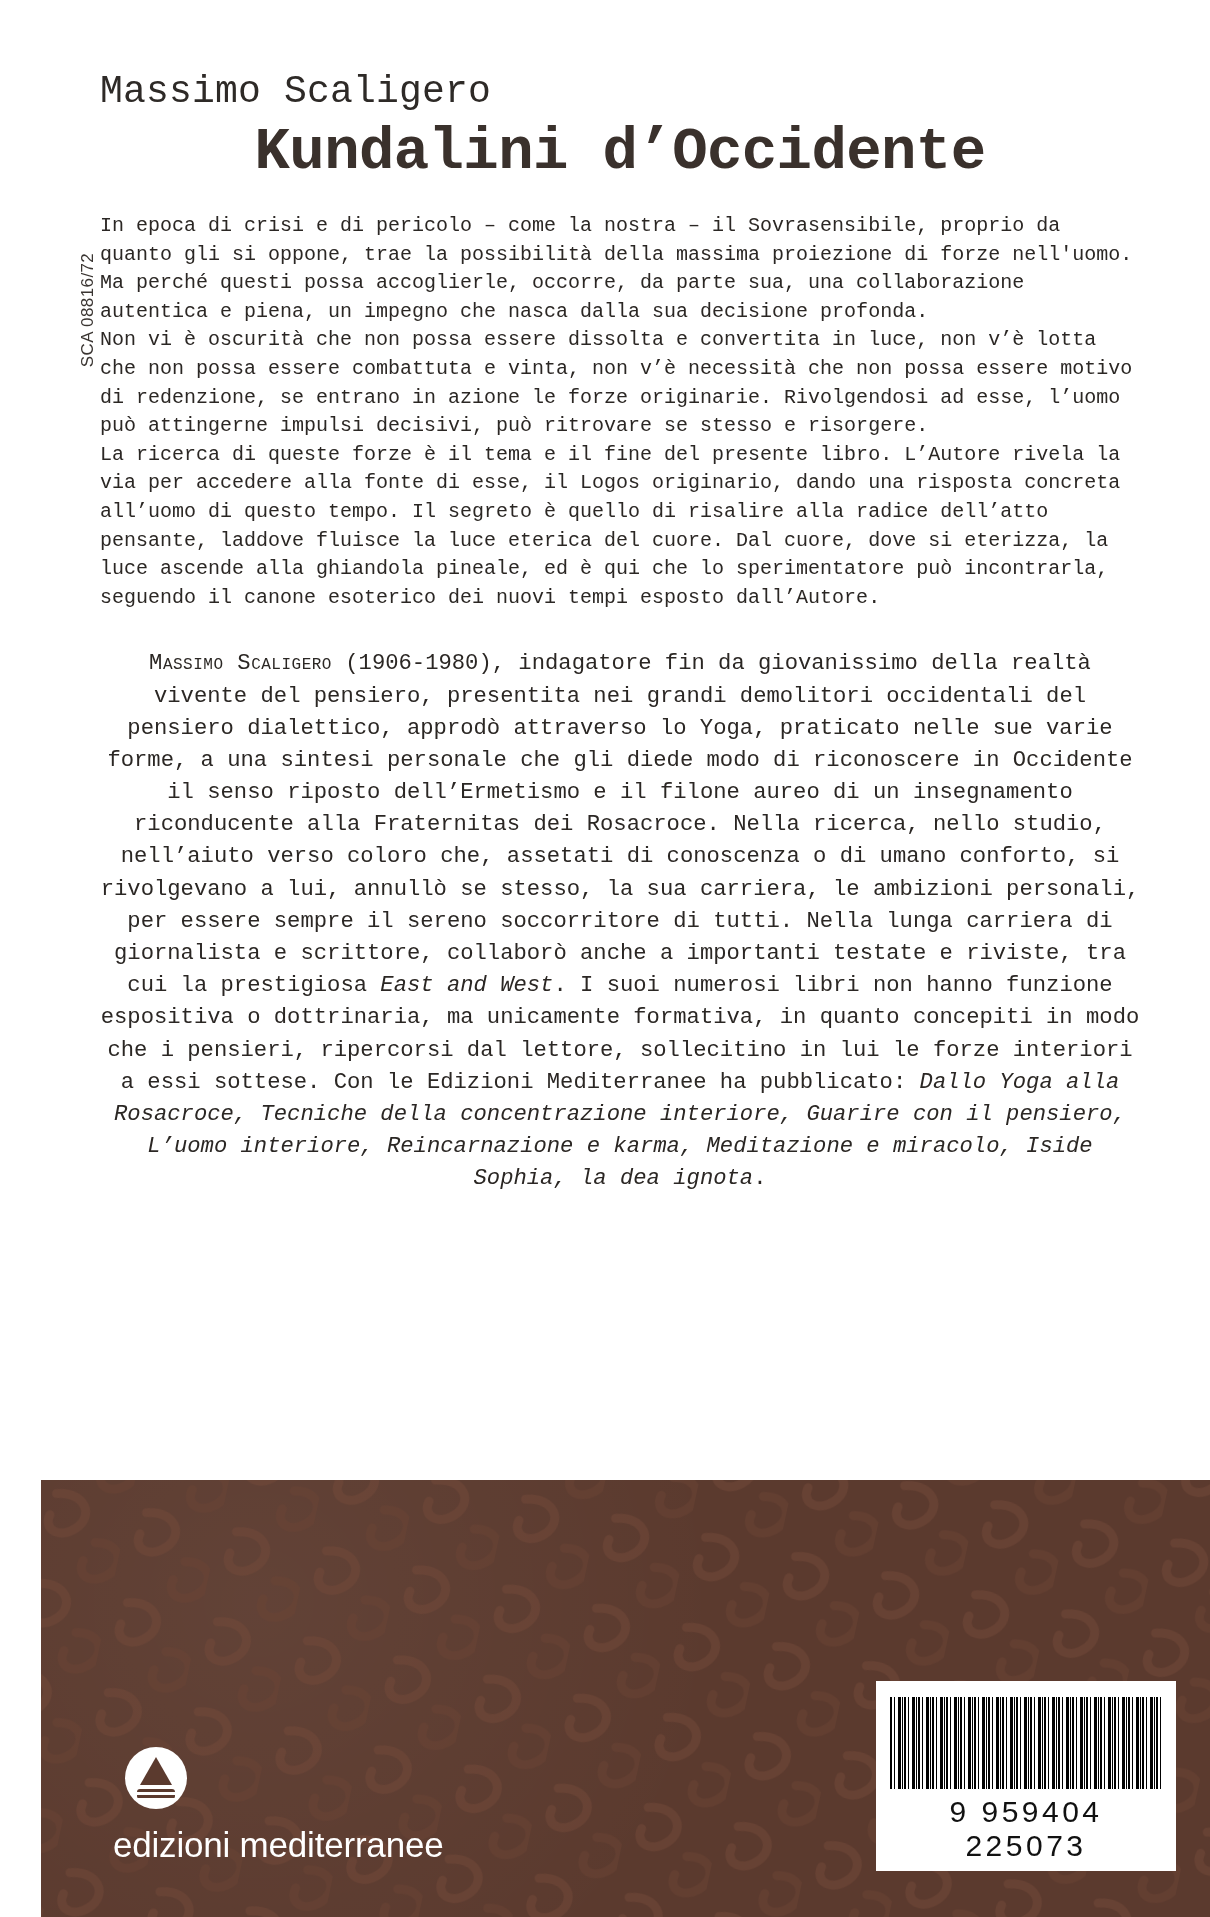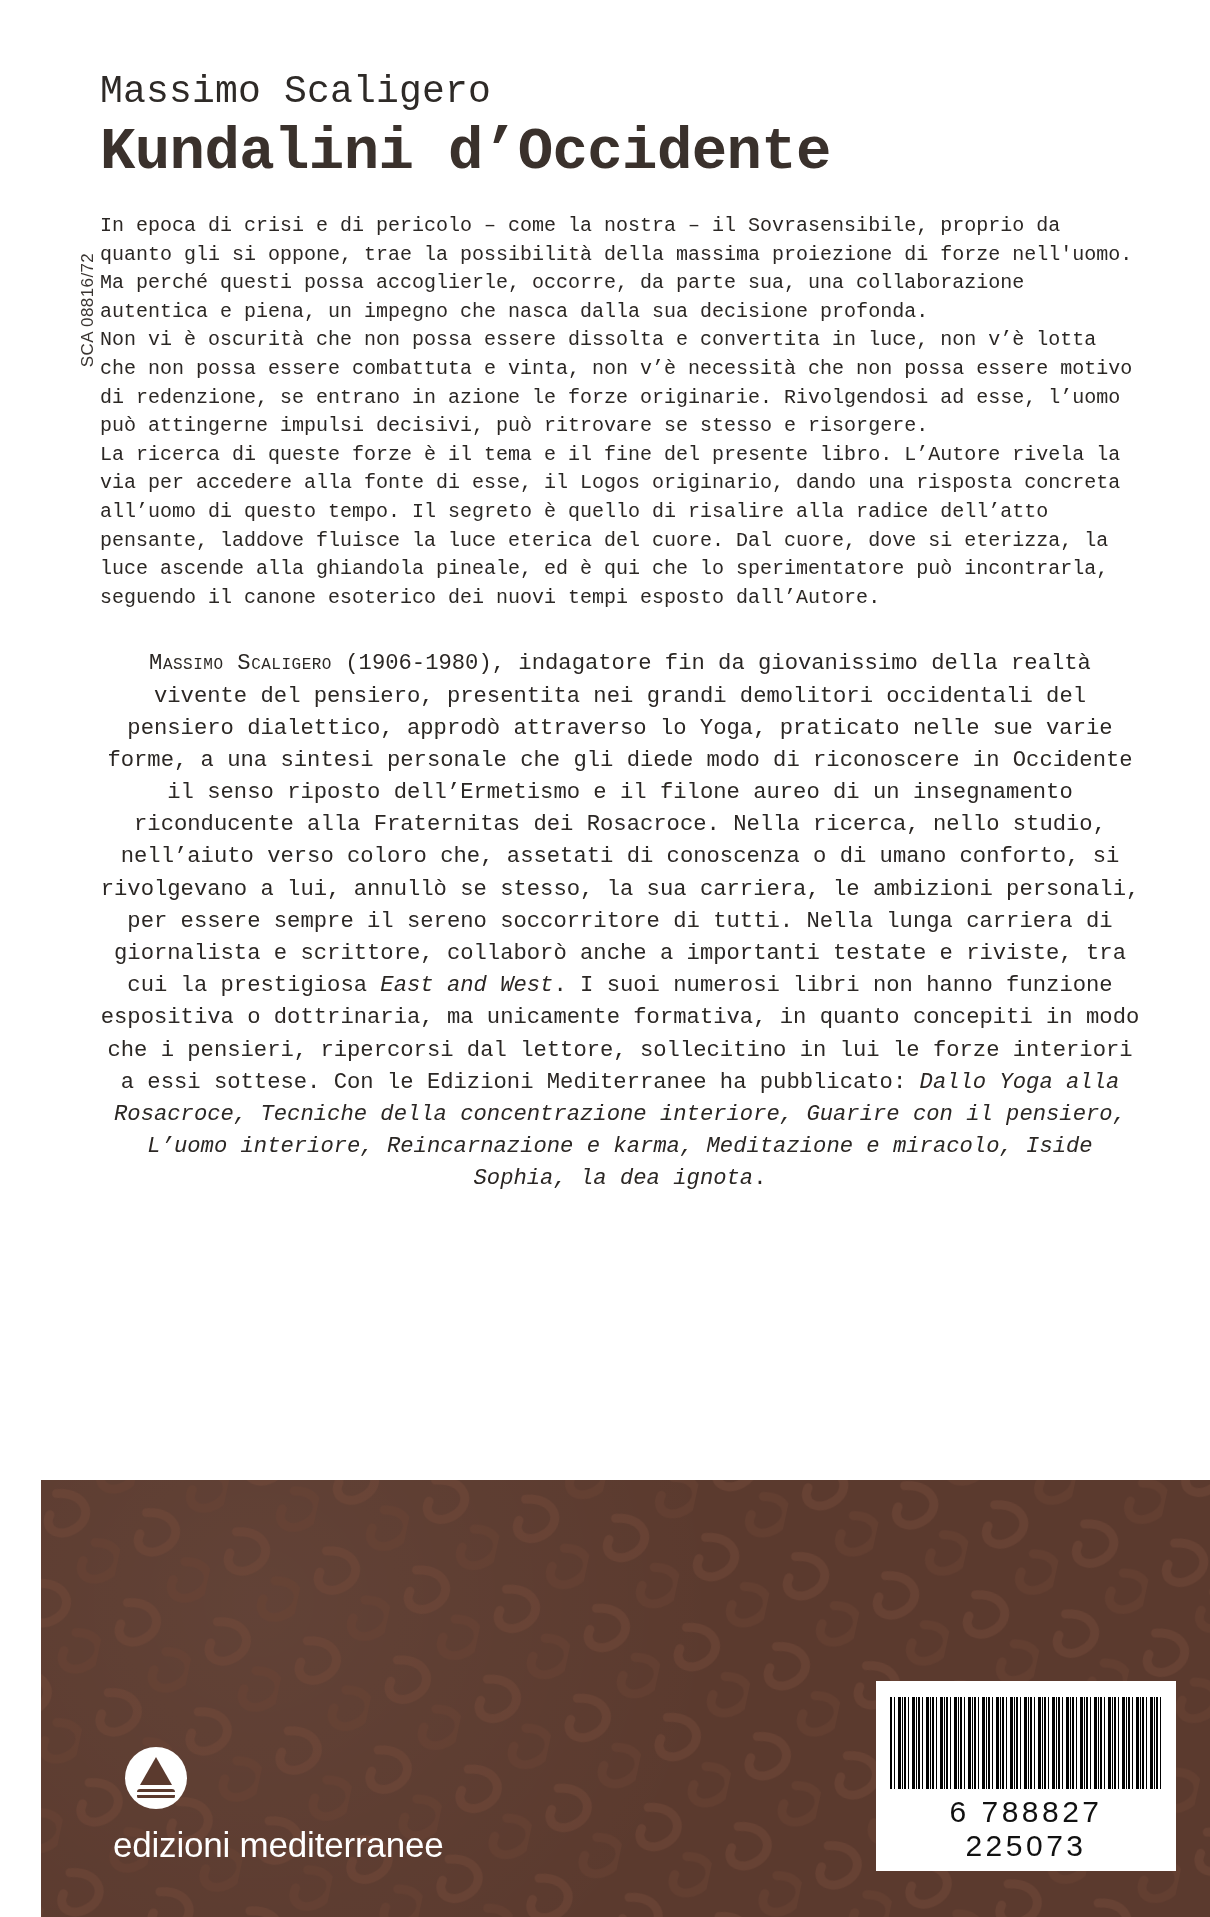--- a/index.html
+++ b/index.html
@@ -51,20 +51,21 @@
     color: #2e2a27;
     letter-spacing: 0.2px;
     margin: 0 0 6px 0;
   }
   .book-title {
     font-size: 59px;
     font-weight: 700;
     color: #3a312c;
     letter-spacing: -0.6px;
     margin: 0 0 26px 0;
+    text-align: center;
   }
   .blurb p {
     font-size: 20px;
     line-height: 1.43;
     margin: 0;
     color: #2b2724;
     text-align: left;
   }
   .bio {
     margin-top: 36px;
@@ -212,17 +213,17 @@
     <div class="publisher">
       <div class="logo-circle">
         <div class="shape"></div>
         <div class="wave"></div>
       </div>
       <div class="publisher-name">edizioni mediterranee</div>
     </div>
 
     <div class="barcode-box">
       <div class="barcode-bars"></div>
-      <div class="barcode-number">6 788827 225073</div>
+      <div class="barcode-number">9 959404 225073</div>
     </div>
   </div>
 
 </div>
 
 </body></html>

